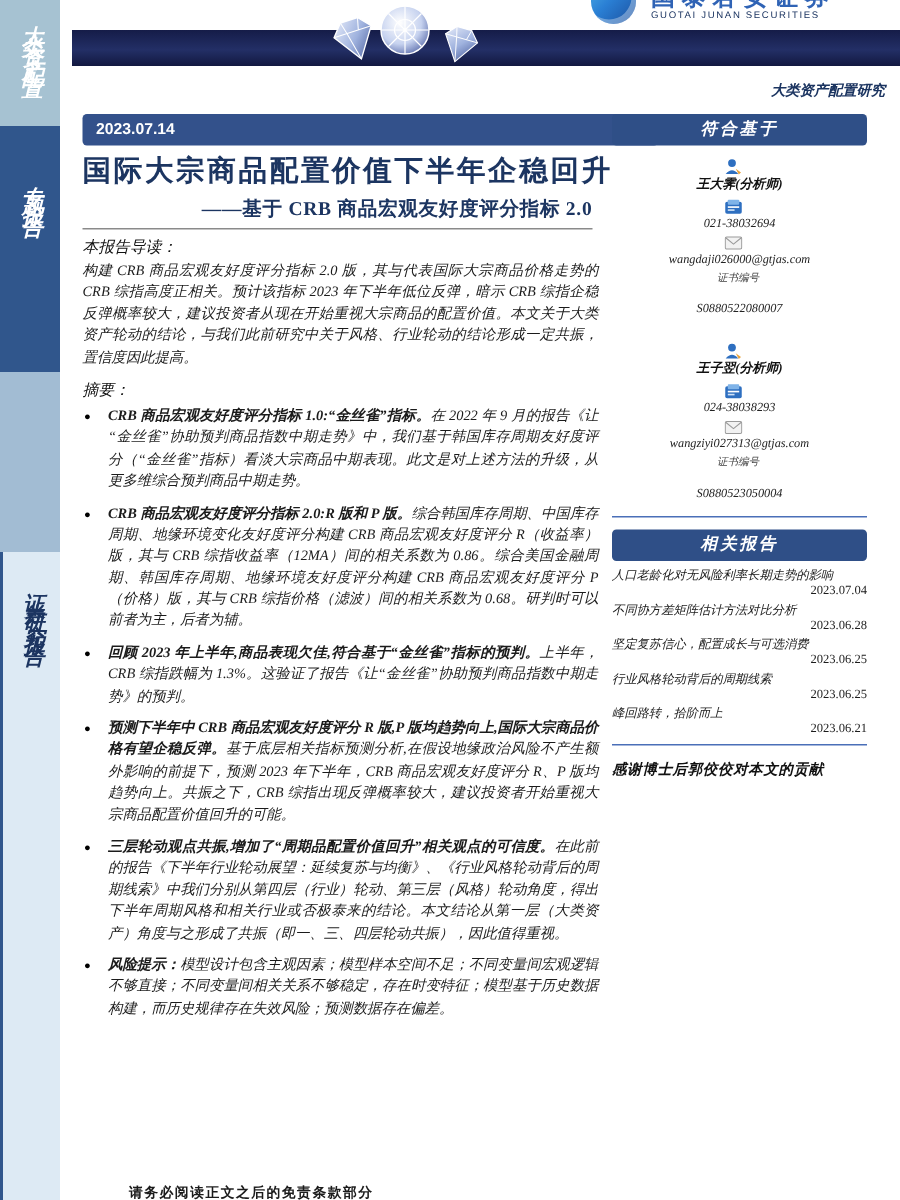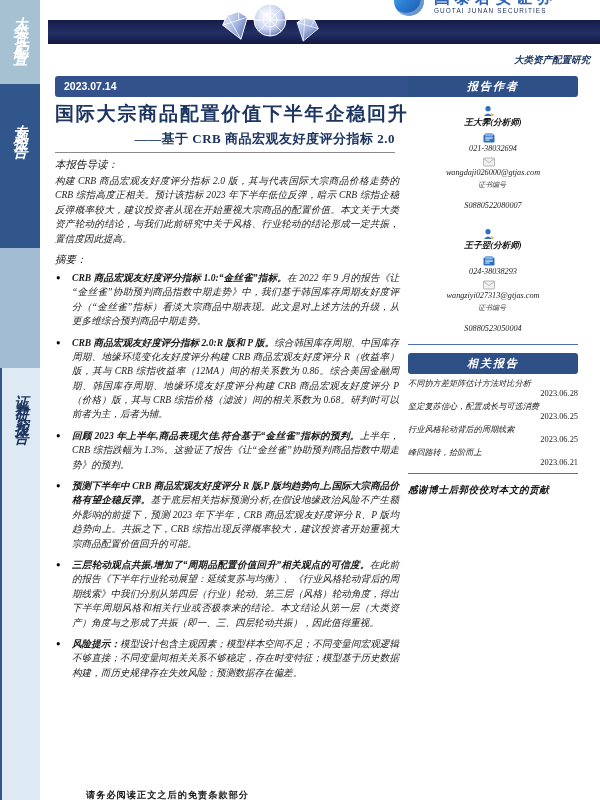--- a/index.html
+++ b/index.html
@@ -176,21 +176,21 @@
     <li>
       <b>三层轮动观点共振,增加了“周期品配置价值回升”相关观点的可信度。</b><span>在此前的报告《下半年行业轮动展望：延续复苏与均衡》、《行业风格轮动背后的周期线索》中我们分别从第四层（行业）轮动、第三层（风格）轮动角度，得出下半年周期风格和相关行业或否极泰来的结论。本文结论从第一层（大类资产）角度与之形成了共振（即一、三、四层轮动共振），因此值得重视。</span>
     </li>
     <li>
       <b>风险提示：</b><span>模型设计包含主观因素；模型样本空间不足；不同变量间宏观逻辑不够直接；不同变量间相关关系不够稳定，存在时变特征；模型基于历史数据构建，而历史规律存在失效风险；预测数据存在偏差。</span>
     </li>
   </ul>
 </div>
 
 <div class="right-col">
-  <div class="box-bar">报告作者</div>
+  <div class="box-bar">符合基于</div>
 
   <div class="author-block">
     <div class="a-row">
       <svg class="a-ic" viewBox="0 0 12 11">
         <circle cx="5" cy="3.2" r="2.6" fill="#2e6fc0"></circle>
         <path d="M0.8,10.5 Q5,5.5 9.2,10.5 Z" fill="#2e6fc0"></path>
         <path d="M7.5,7 L11,9.5 L9.5,10.8 Z" fill="#e8a33d"></path>
       </svg>
       <span class="a-name">王大霁(分析师)</span>
     </div>
@@ -246,20 +246,24 @@
       <span class="a-val">S0880523050004</span>
     </div>
   </div>
 
   <div class="col-rule"></div>
   <div style="height:8px"></div>
 
   <div class="box-bar">相关报告</div>
   <div class="rel-list">
     <div class="rel-item">
+      <div class="rel-title">人口老龄化对无风险利率长期走势的影响</div>
+      <div class="rel-date">2023.07.04</div>
+    </div>
+    <div class="rel-item">
       <div class="rel-title">不同协方差矩阵估计方法对比分析</div>
       <div class="rel-date">2023.06.28</div>
     </div>
     <div class="rel-item">
       <div class="rel-title">坚定复苏信心，配置成长与可选消费</div>
       <div class="rel-date">2023.06.25</div>
     </div>
     <div class="rel-item">
       <div class="rel-title">行业风格轮动背后的周期线索</div>
       <div class="rel-date">2023.06.25</div>

